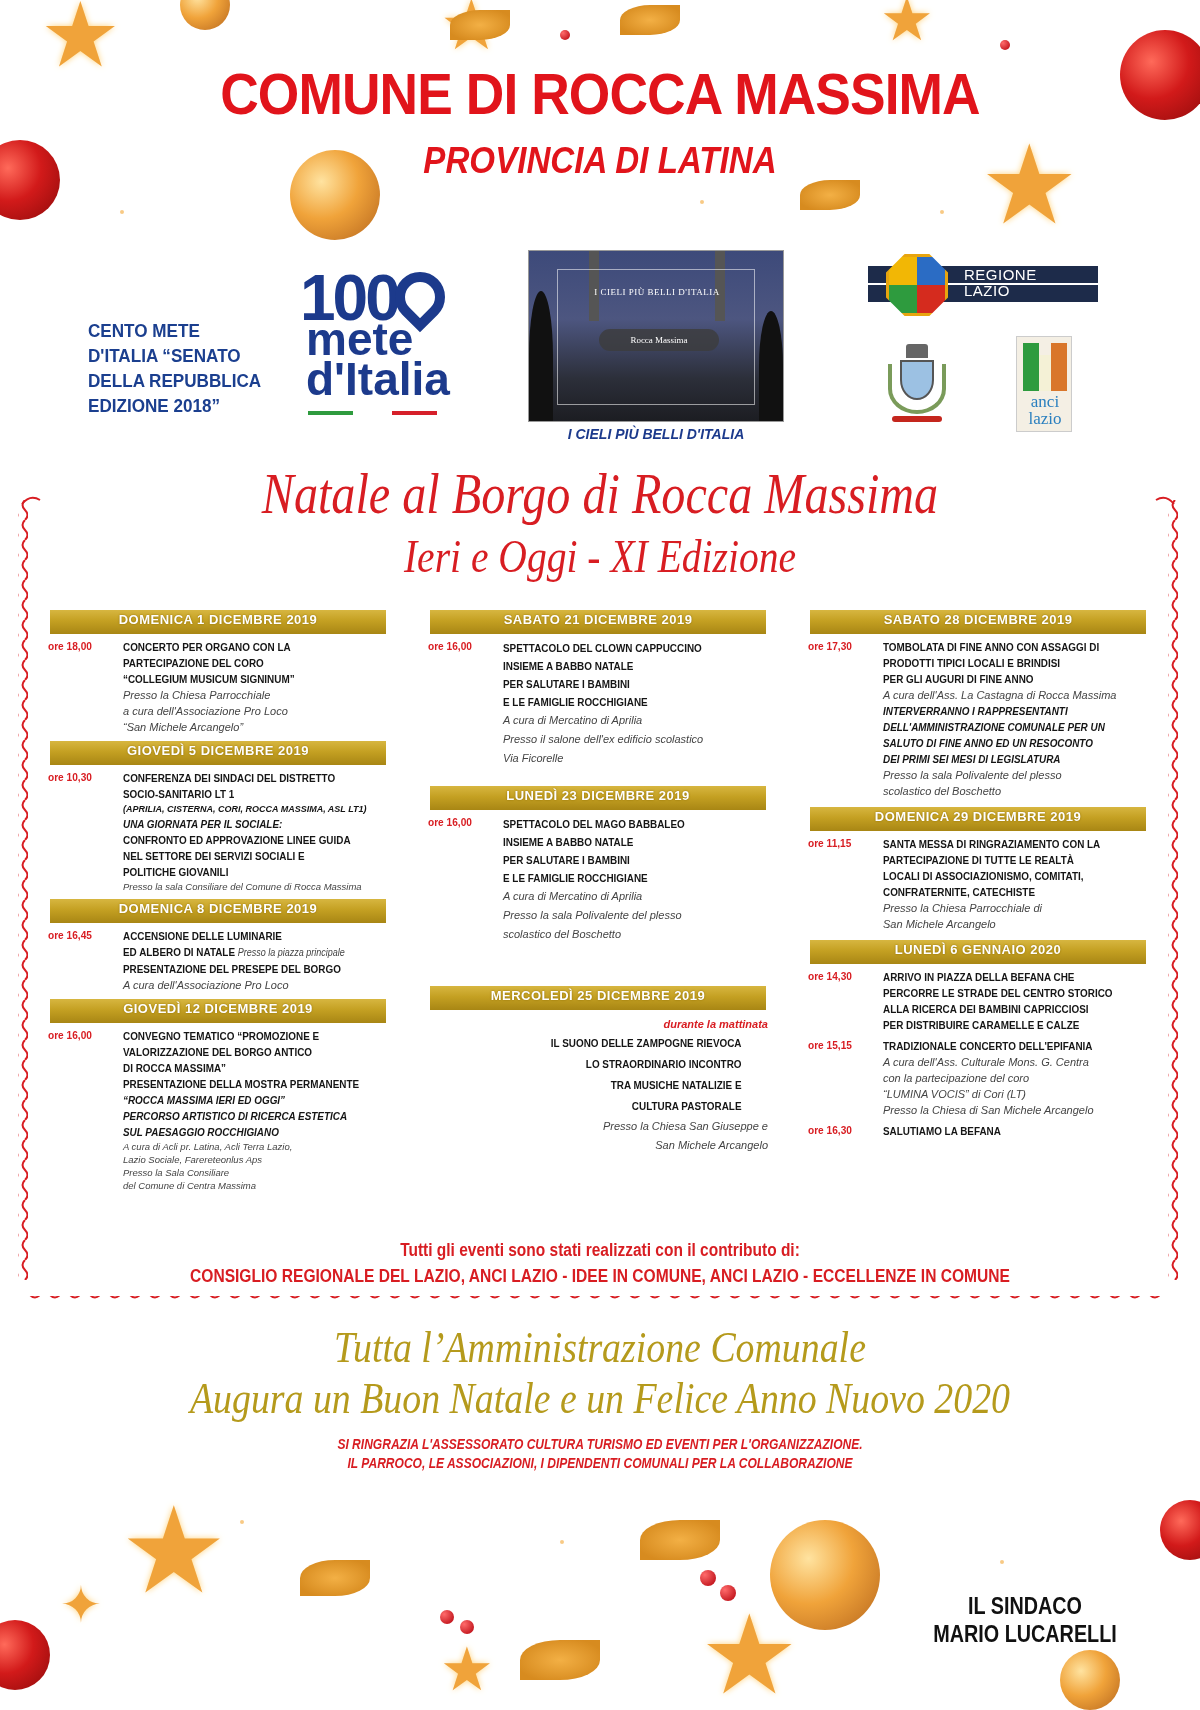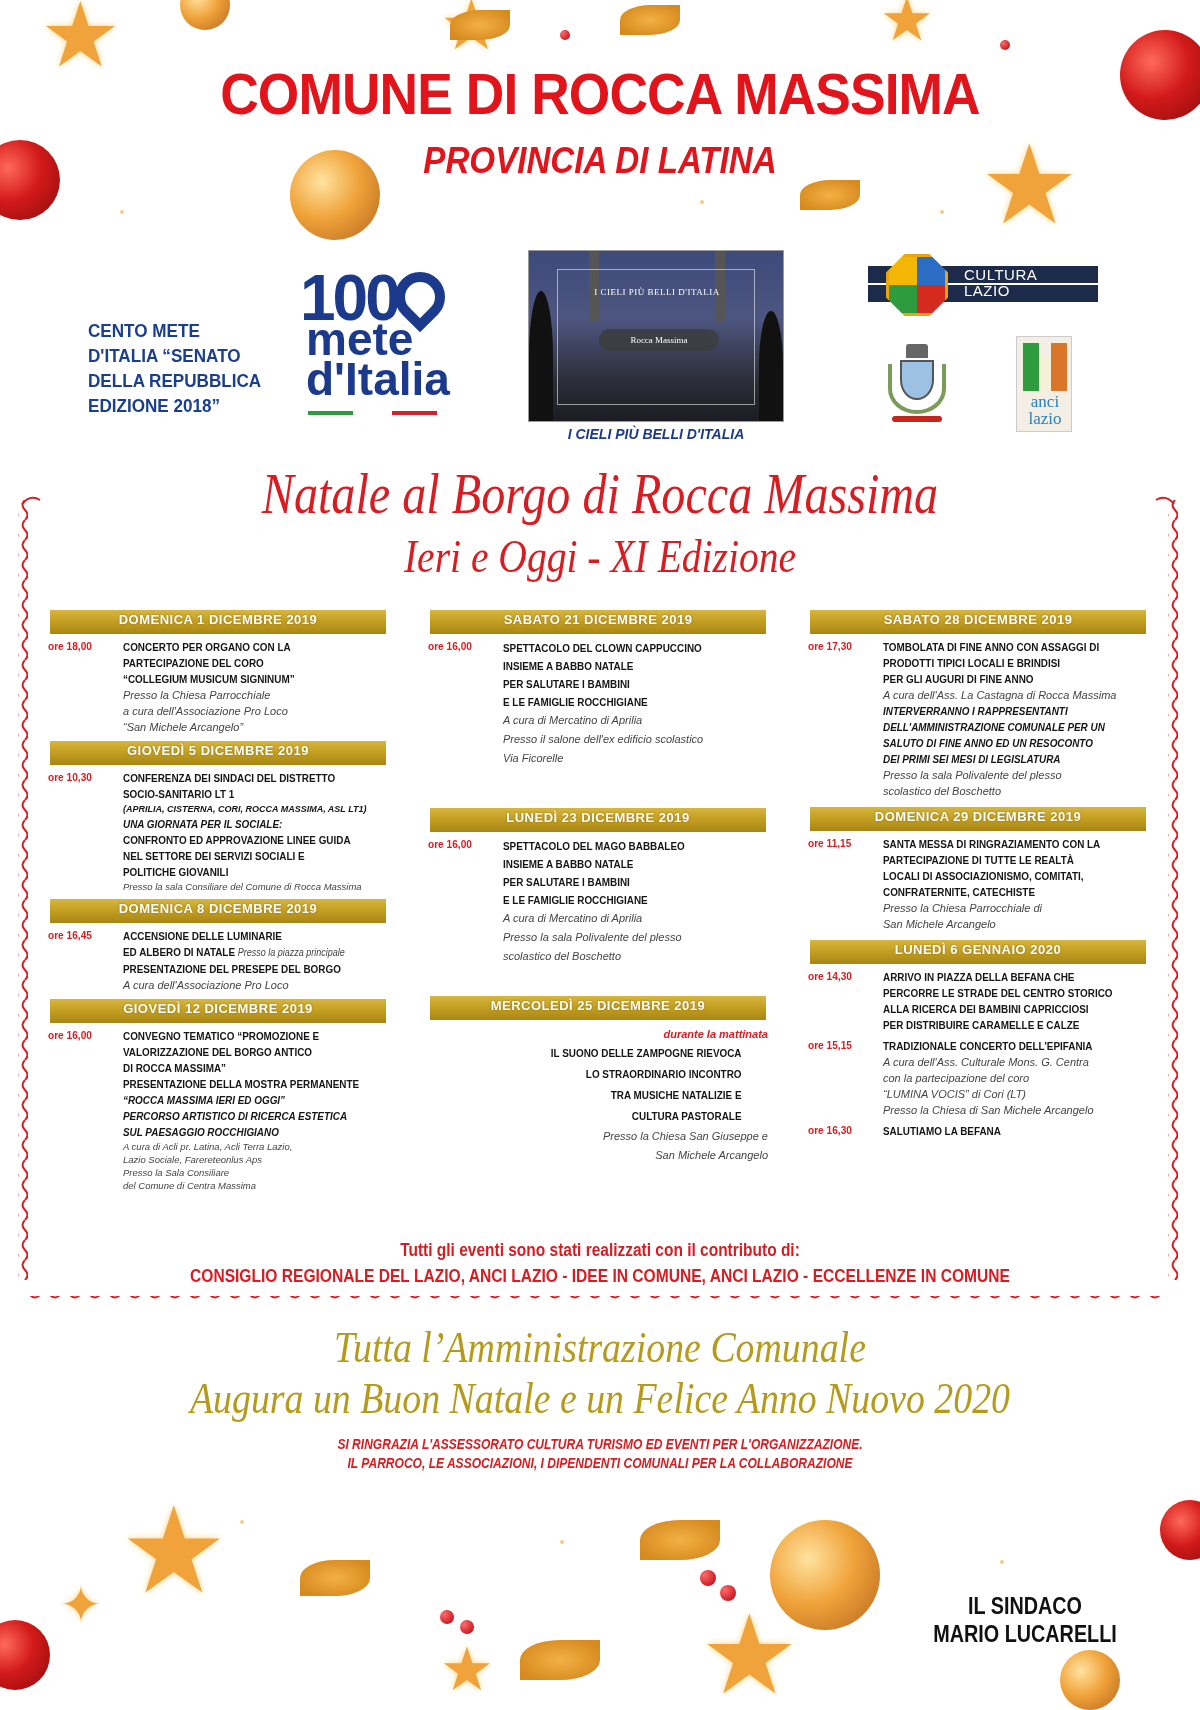--- a/index.html
+++ b/index.html
@@ -142,21 +142,21 @@
   <div class="cname">Rocca Massima</div>
 </div>
 <div class="cieli-cap">I CIELI PIÙ BELLI D'ITALIA</div>
 
 <div class="lazio-logo">
   <div class="bar">
       <div class="stripe"></div>
     </div>
   <div class="emblem"></div>
   <div class="lt">
-    <div>CULTURA</div>
+    <div>REGIONE</div>
     <div>LAZIO</div>
   </div>
 </div>
 
 <div class="stemma">
   <div class="wreath"></div>
   <div class="crown"></div>
   <div class="shield"></div>
   <div class="ribbon"></div>
 </div>
@@ -253,34 +253,34 @@
       <div class="time">ore 16,00</div>
       <div class="b" style="line-height:18px;">SPETTACOLO DEL CLOWN CAPPUCCINO
 INSIEME A BABBO NATALE
 PER SALUTARE I BAMBINI
 E LE FAMIGLIE ROCCHIGIANE</div>
       <div class="n" style="line-height:19px;">A cura di Mercatino di Aprilia
 Presso il salone dell'ex edificio scolastico
 Via Ficorelle</div>
     </div>
   </div>
-  <div class="day" style="margin-top:40px;">
+  <div class="day" style="margin-top:18px;">
     <div class="day-bar">LUNEDÌ 23 DICEMBRE 2019</div>
     <div class="ev">
       <div class="time">ore 16,00</div>
       <div class="b" style="line-height:18px;">SPETTACOLO DEL MAGO BABBALEO
 INSIEME A BABBO NATALE
 PER SALUTARE I BAMBINI
 E LE FAMIGLIE ROCCHIGIANE</div>
       <div class="n" style="line-height:19px;">A cura di Mercatino di Aprilia
 Presso la sala Polivalente del plesso
 scolastico del Boschetto</div>
     </div>
   </div>
-  <div class="day" style="margin-top:30px;">
+  <div class="day" style="margin-top:42px;">
     <div class="day-bar">MERCOLEDÌ 25 DICEMBRE 2019</div>
     <div class="ev" style="margin-top:8px;text-align:right;">
       <div class="time-it">durante la mattinata</div>
       <div class="b" style="line-height:21px;">IL SUONO DELLE ZAMPOGNE RIEVOCA
 LO STRAORDINARIO INCONTRO
 TRA MUSICHE NATALIZIE E
 CULTURA PASTORALE</div>
       <div class="n" style="line-height:19px;">Presso la Chiesa San Giuseppe e
 San Michele Arcangelo</div>
     </div>

